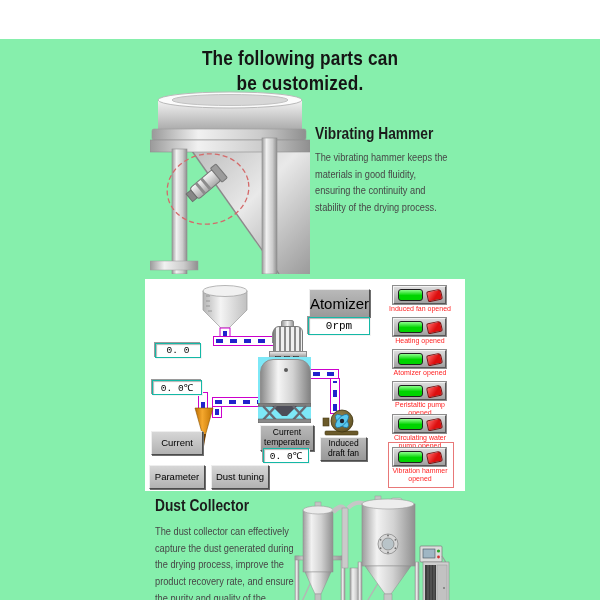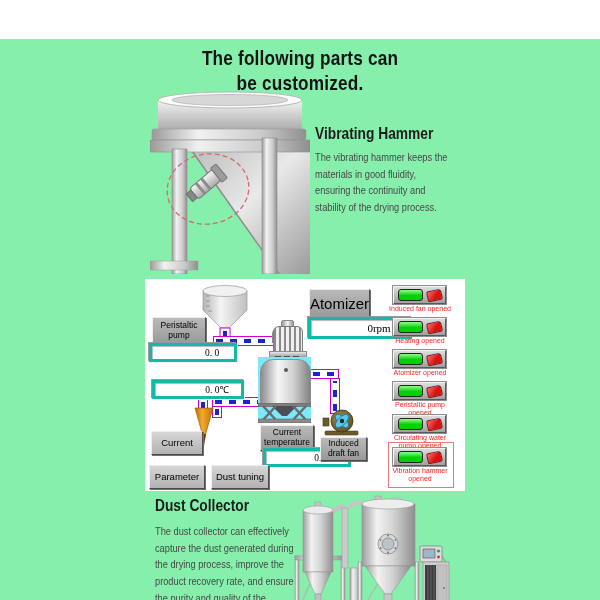--- a/index.html
+++ b/index.html
@@ -17,23 +17,23 @@
 
   
   .hmi{position:absolute;left:145px;top:240px;width:320px;height:212px;background:#fff;}
   .btn3d{position:absolute;display:flex;align-items:center;justify-content:center;
          text-align:center;background:linear-gradient(#b9b9b9,#989898);
          border:1px solid;border-color:#eeeeee #4c4c4c #4c4c4c #eeeeee;
          box-shadow:1px 1px 0 #6f6f6f;color:#000;
          font-size:8.5px;line-height:1.12;padding:1px;}
   .btn-light{background:linear-gradient(#d6d6d6,#b2b2b2);font-size:9.5px;}
   .lcd{position:absolute;display:flex;align-items:center;justify-content:center;
-       background:#fff;border:3px solid #14b8a6;
+       background:#fff;border:1px solid #14b8a6;
        box-shadow:-1px -1px 0 #9a9a9a,1px 1px 0 #f2f2f2,inset 1px 1px 1px #b5b5b5;
-       font-family:Liberation Serif, serif;font-size:9.5px;color:#000;padding-left:38px;}
+       font-family:Liberation Mono, monospace;font-size:9.5px;color:#000;}
   .pipe{position:absolute;border:1px solid var(--pipe-outline,#cc00cc);}
   .pipe.h{background:repeating-linear-gradient(90deg,var(--pipe-dash,#2222cc) 0 7px,rgba(0,0,0,0) 7px 14px) center/calc(100% - 4px) 4px no-repeat #fff;}
   .pipe.v{background:repeating-linear-gradient(0deg,var(--pipe-dash,#2222cc) 0 7px,rgba(0,0,0,0) 7px 14px) center/4px calc(100% - 4px) no-repeat #fff;}
   .elbow{position:absolute;background:#bdbdbd;border:1px solid #8a8a8a;}
   .motor{position:absolute;left:128px;top:47px;width:28px;height:26px;
          background:repeating-linear-gradient(90deg,#8a8a8a 0 2px,#f0f0f0 2px 5px);
          border:1px solid #7a7a7a;border-radius:6px 6px 2px 2px;}
   .motor-cap{position:absolute;left:136px;top:41px;width:11px;height:7px;
              background:linear-gradient(90deg,#9a9a9a,#f2f2f2,#9a9a9a);
              border:1px solid #8a8a8a;border-radius:2px;}
@@ -191,22 +191,21 @@
       <rect x="2" y="9" width="6" height="8" fill="#6b5a2a" stroke="#473a12" stroke-width=".6"></rect>
       <rect x="4" y="22" width="33" height="4" rx="1" fill="#6b5a2a" stroke="#473a12" stroke-width=".6"></rect>
       <circle cx="21" cy="12" r="11" fill="url(#fanB)" stroke="#3f3410" stroke-width=".8"></circle>
       <g fill="#58c8ee" stroke="#1a6a99" stroke-width=".7">
         <ellipse cx="21" cy="12" rx="8.5" ry="4" transform="rotate(45 21 12)"></ellipse>
         <ellipse cx="21" cy="12" rx="8.5" ry="4" transform="rotate(135 21 12)"></ellipse>
       </g>
       <circle cx="21" cy="12" r="2.2" fill="#20222e"></circle>
     </svg>
 
-    <div class="btn3d" style="left:7px;top:38px;width:50px;height:24px">Peristaltic pump</div>
-    <div class="lcd" style="left:4px;top:64px;width:44px;height:13px">0. 0</div>
+    <div class="lcd" style="left:10px;top:64px;width:44px;height:13px">0. 0</div>
     <div class="lcd" style="left:7px;top:101px;width:48px;height:13px">0. 0℃</div>
     <div class="btn3d" style="left:164px;top:10px;width:57px;height:26px;font-size:15px">Atomizer</div>
     <div class="lcd" style="left:163px;top:38px;width:60px;height:16px;font-size:11px">0rpm</div>
     <div class="btn3d" style="left:115px;top:146px;width:50px;height:22px">Current temperature</div>
     <div class="lcd" style="left:118px;top:169px;width:44px;height:13px">0. 0℃</div>
     <div class="btn3d" style="left:175px;top:158px;width:43px;height:20px">Induced draft fan</div>
 
     <div class="btn3d btn-light" style="left:6px;top:152px;width:48px;height:20px">Current</div>
     <div class="btn3d btn-light" style="left:4px;top:186px;width:52px;height:20px">Parameter</div>
     <div class="btn3d btn-light" style="left:66px;top:186px;width:54px;height:20px">Dust tuning</div>

